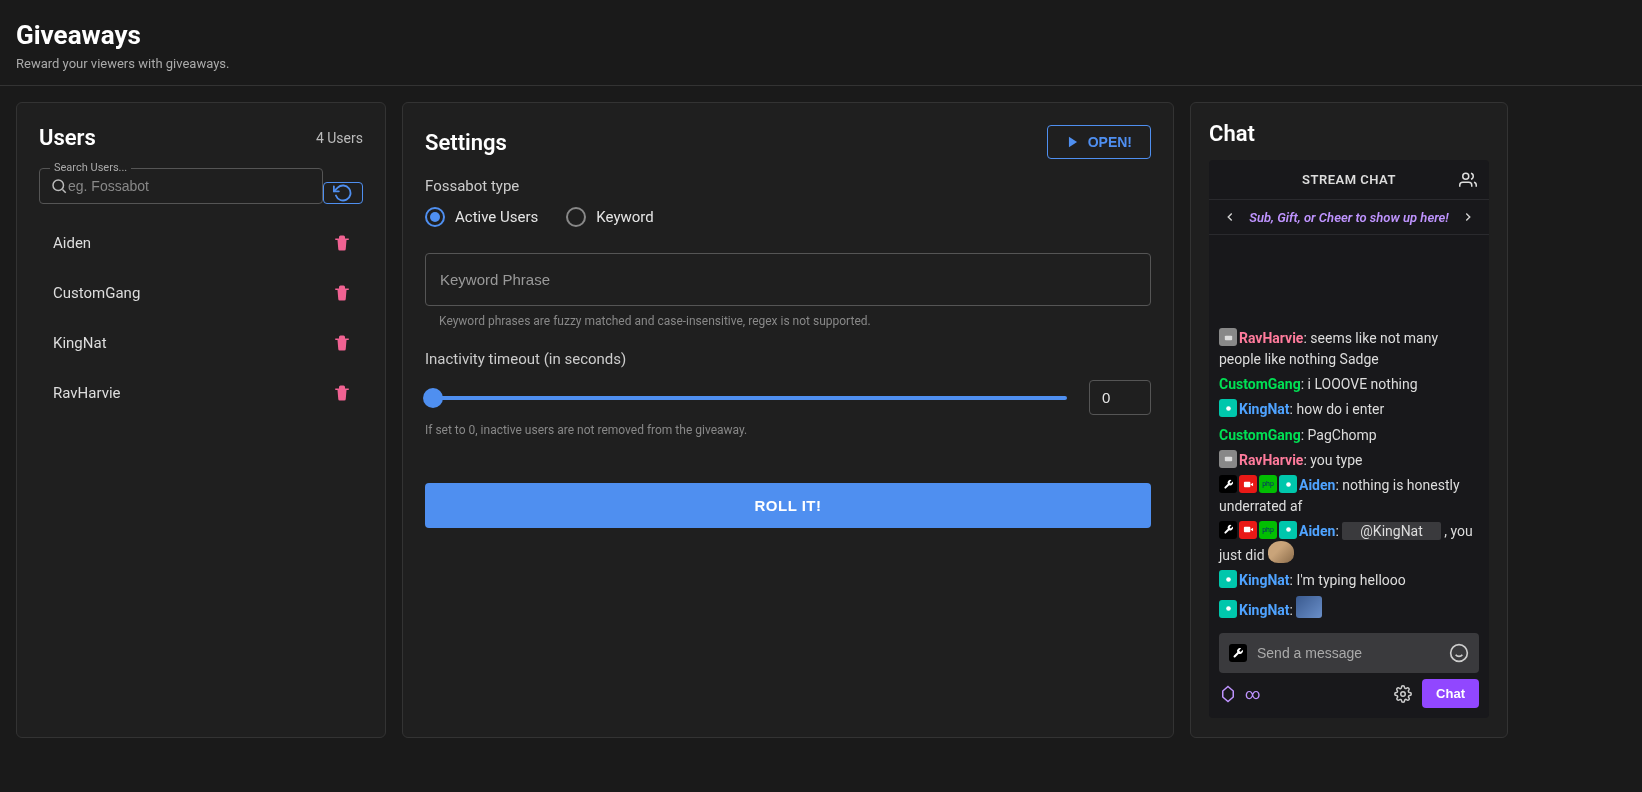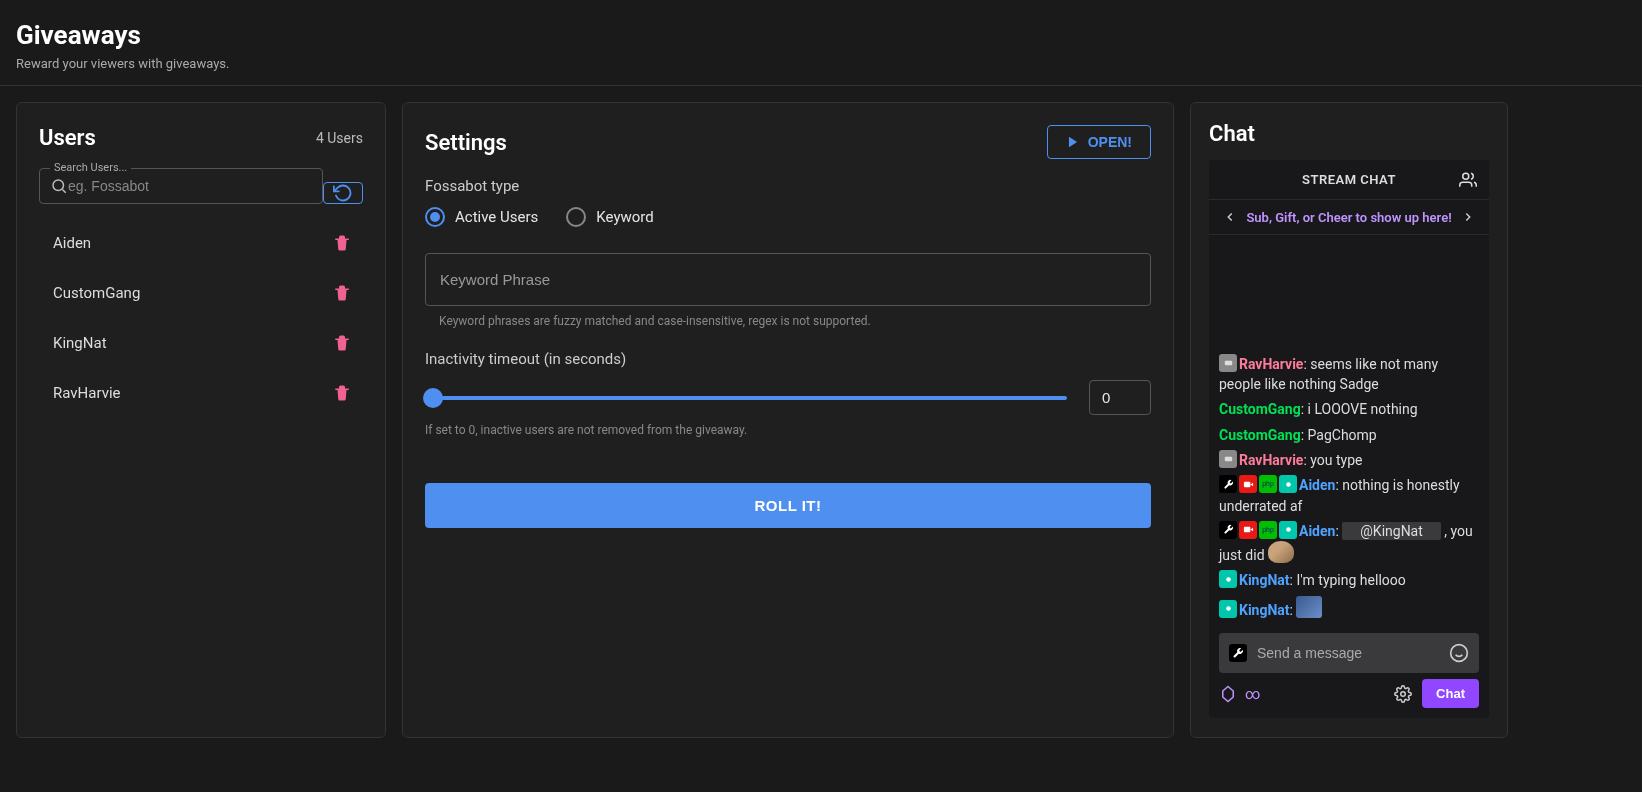--- a/index.html
+++ b/index.html
@@ -121,21 +121,21 @@
   .chat-header {
     display:flex; align-items:center; justify-content:center; position:relative;
     padding:12px; border-bottom:1px solid #2a2a2e; font-size:13px; font-weight:600;
     letter-spacing:0.5px; color:#ddd;
   }
   .chat-users-icon { position:absolute; right:12px; }
   .chat-banner {
     display:flex; align-items:center; justify-content:space-between;
     padding:8px 10px; border-bottom:1px solid #2a2a2e;
   }
-  .chat-banner-text { flex:1; text-align:center; color:#bf94ff; font-size:13px; font-weight:600; }
+  .chat-banner-text { flex:1; text-align:center; color:#bf94ff; font-size:13px; font-weight:600;font-style:italic; }
   .chev { color:#aaa; cursor:pointer; padding:2px 4px; }
 
   .chat-messages {
     flex:1; overflow:hidden; padding:8px 10px; font-size:14px; line-height:1.45;
     display:flex; flex-direction:column; justify-content:flex-end;
   }
   .msg { margin-bottom:5px; word-wrap:break-word; }
   .uname { font-weight:700; }
   .msg .colon { color:#ddd; }
   .msg-text { color:#ddd; }
@@ -320,20 +320,25 @@
         </span>
       </div>
 
       <div class="chat-messages" id="chat-messages">
           <div class="msg"><span class="badge badge-gray">
               <svg width="11" height="11" viewBox="0 0 24 24" fill="#ddd">
                 <rect x="4" y="8" width="16" height="10" rx="2"></rect>
               </svg>
             </span><span class="uname" style="color: rgb(255, 123, 156);">RavHarvie</span><span class="colon">: </span><span class="msg-text">seems like not many people like nothing Sadge</span></div>
           <div class="msg"><span class="uname" style="color: rgb(0, 224, 84);">CustomGang</span><span class="colon">: </span><span class="msg-text">i LOOOVE nothing</span></div>
+          <div class="msg"><span class="badge badge-teal">
+              <svg width="11" height="11" viewBox="0 0 24 24" fill="#fff">
+                <circle cx="12" cy="12" r="5"></circle>
+              </svg>
+            </span><span class="uname" style="color: rgb(79, 163, 255);">KingNat</span><span class="colon">: </span><span class="msg-text">how do i enter</span></div>
           <div class="msg"><span class="uname" style="color: rgb(0, 224, 84);">CustomGang</span><span class="colon">: </span><span class="msg-text">PagChomp</span></div>
           <div class="msg"><span class="badge badge-gray">
               <svg width="11" height="11" viewBox="0 0 24 24" fill="#ddd">
                 <rect x="4" y="8" width="16" height="10" rx="2"></rect>
               </svg>
             </span><span class="uname" style="color: rgb(255, 123, 156);">RavHarvie</span><span class="colon">: </span><span class="msg-text">you type</span></div>
           <div class="msg"><span class="badge badge-wrench">
               <svg width="11" height="11" viewBox="0 0 24 24" fill="#fff">
                 <path d="M14.7 6.3a1 1 0 0 0 0 1.4l1.6 1.6a1 1 0 0 0 1.4 0l3.77-3.77a6 6 0 0 1-7.94 7.94l-6.91 6.91a2.12 2.12 0 0 1-3-3l6.91-6.91a6 6 0 0 1 7.94-7.94l-3.76 3.76z"></path>
               </svg>

